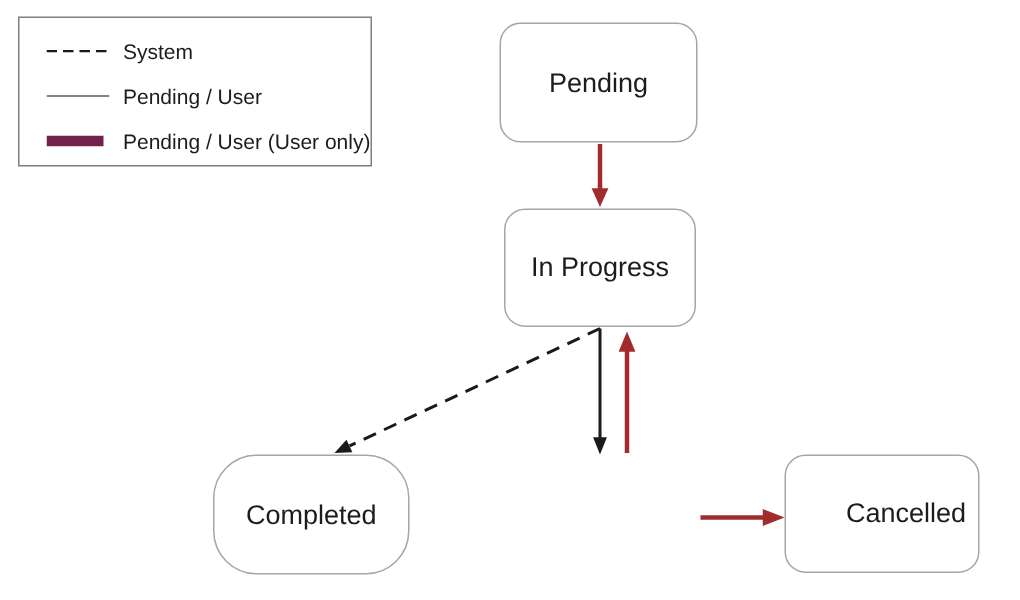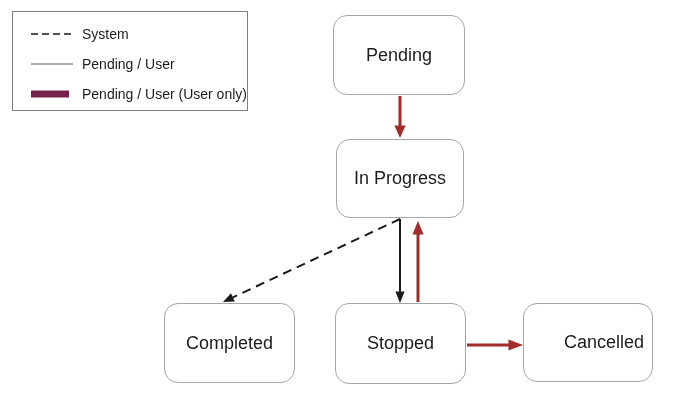--- a/index.html
+++ b/index.html
@@ -44,21 +44,21 @@
     border-radius: 14px;
     background: #ffffff;
     display: flex;
     align-items: center;
     justify-content: center;
     font-size: 18px;
     color: #1c1c1c;
   }
   .box-pending    { left: 333px; top: 15px;  width: 132px; height: 80px; }
   .box-inprogress { left: 336px; top: 139px; width: 128px; height: 79px; }
-  .box-completed  { left: 164px; top: 303px; width: 131px; height: 80px; }
+  .box-completed  { left: 142px; top: 303px; width: 131px; height: 80px; border-radius: 29px; }
   .box-stopped    { left: 335px; top: 303px; width: 131px; height: 81px; }
   .box-cancelled  { left: 523px; top: 303px; width: 130px; height: 79px; padding-left: 32px; }
 
   
   .arrows {
     position: absolute;
     left: 0; top: 0;
     width: 680px; height: 400px;
     pointer-events: none;
   }
@@ -125,20 +125,17 @@
 
   <div class="state-box box-pending">
     <span>Pending</span>
   </div>
   <div class="state-box box-inprogress">
     <span>In Progress</span>
   </div>
   <div class="state-box box-completed">
     <span>Completed</span>
   </div>
-  <div class="state-box box-stopped">
-    <span>Stopped</span>
-  </div>
   <div class="state-box box-cancelled">
     <span>Cancelled</span>
   </div>
 
 </div>
 
 </body></html>

